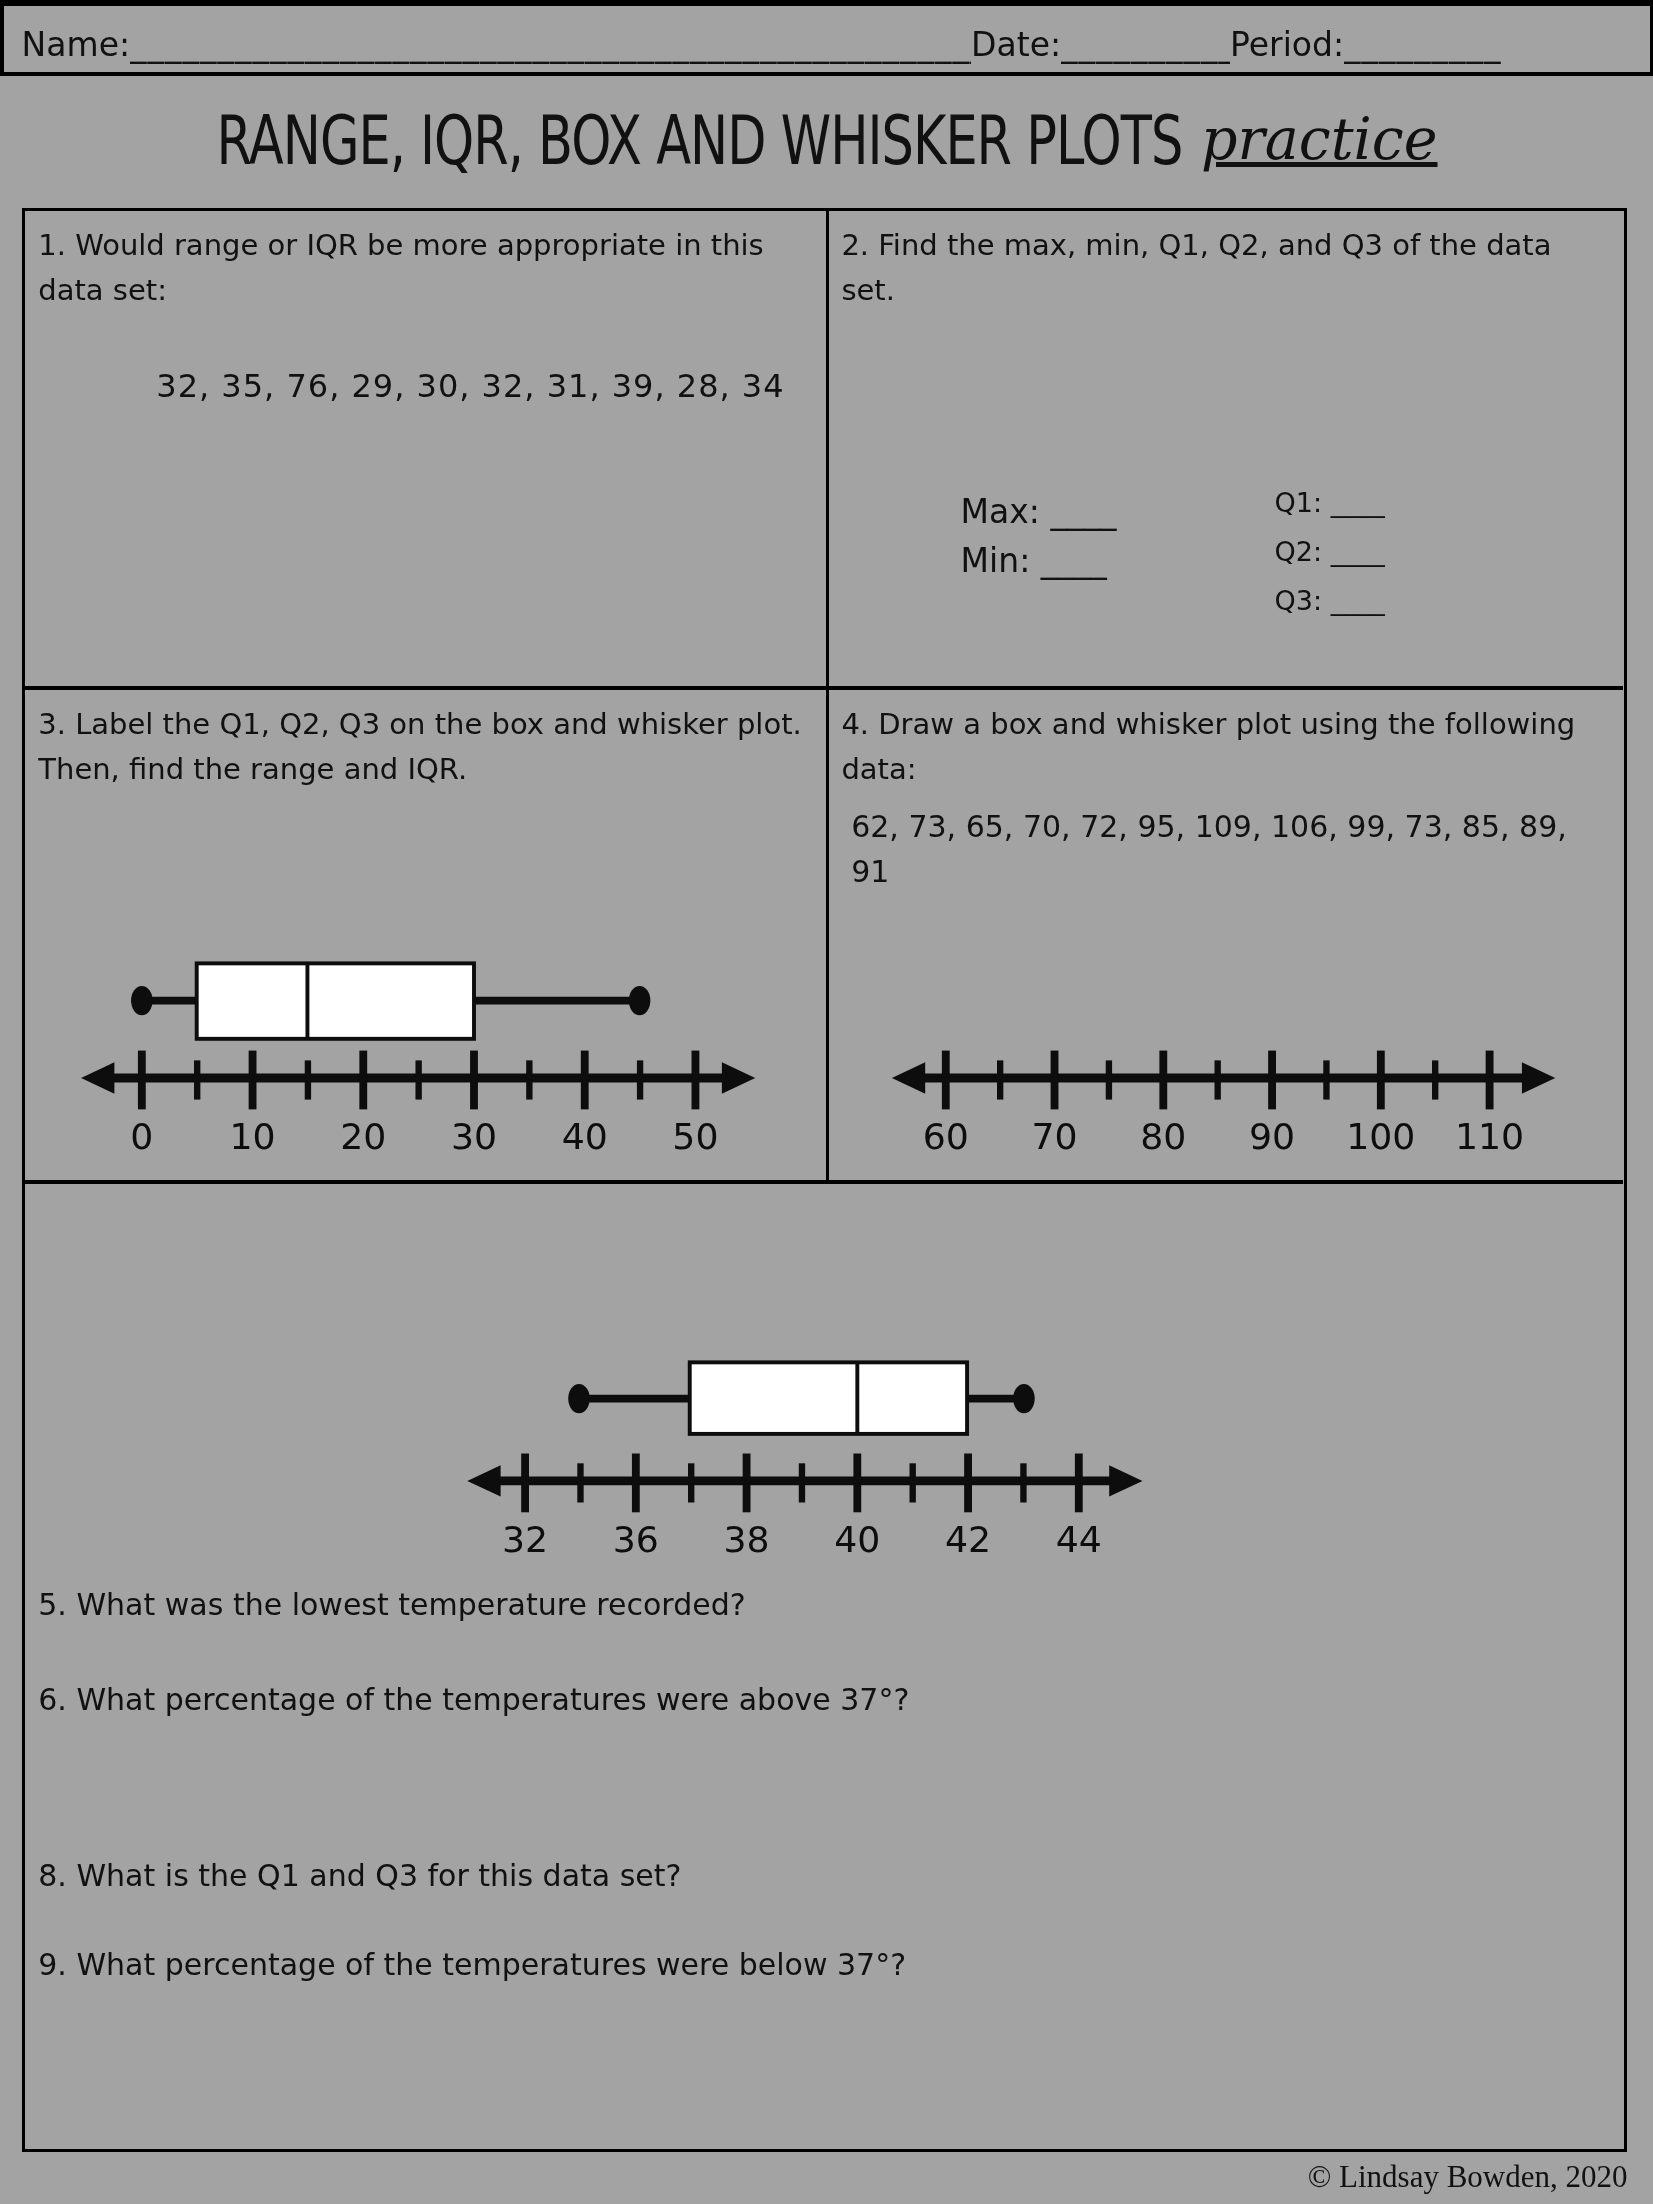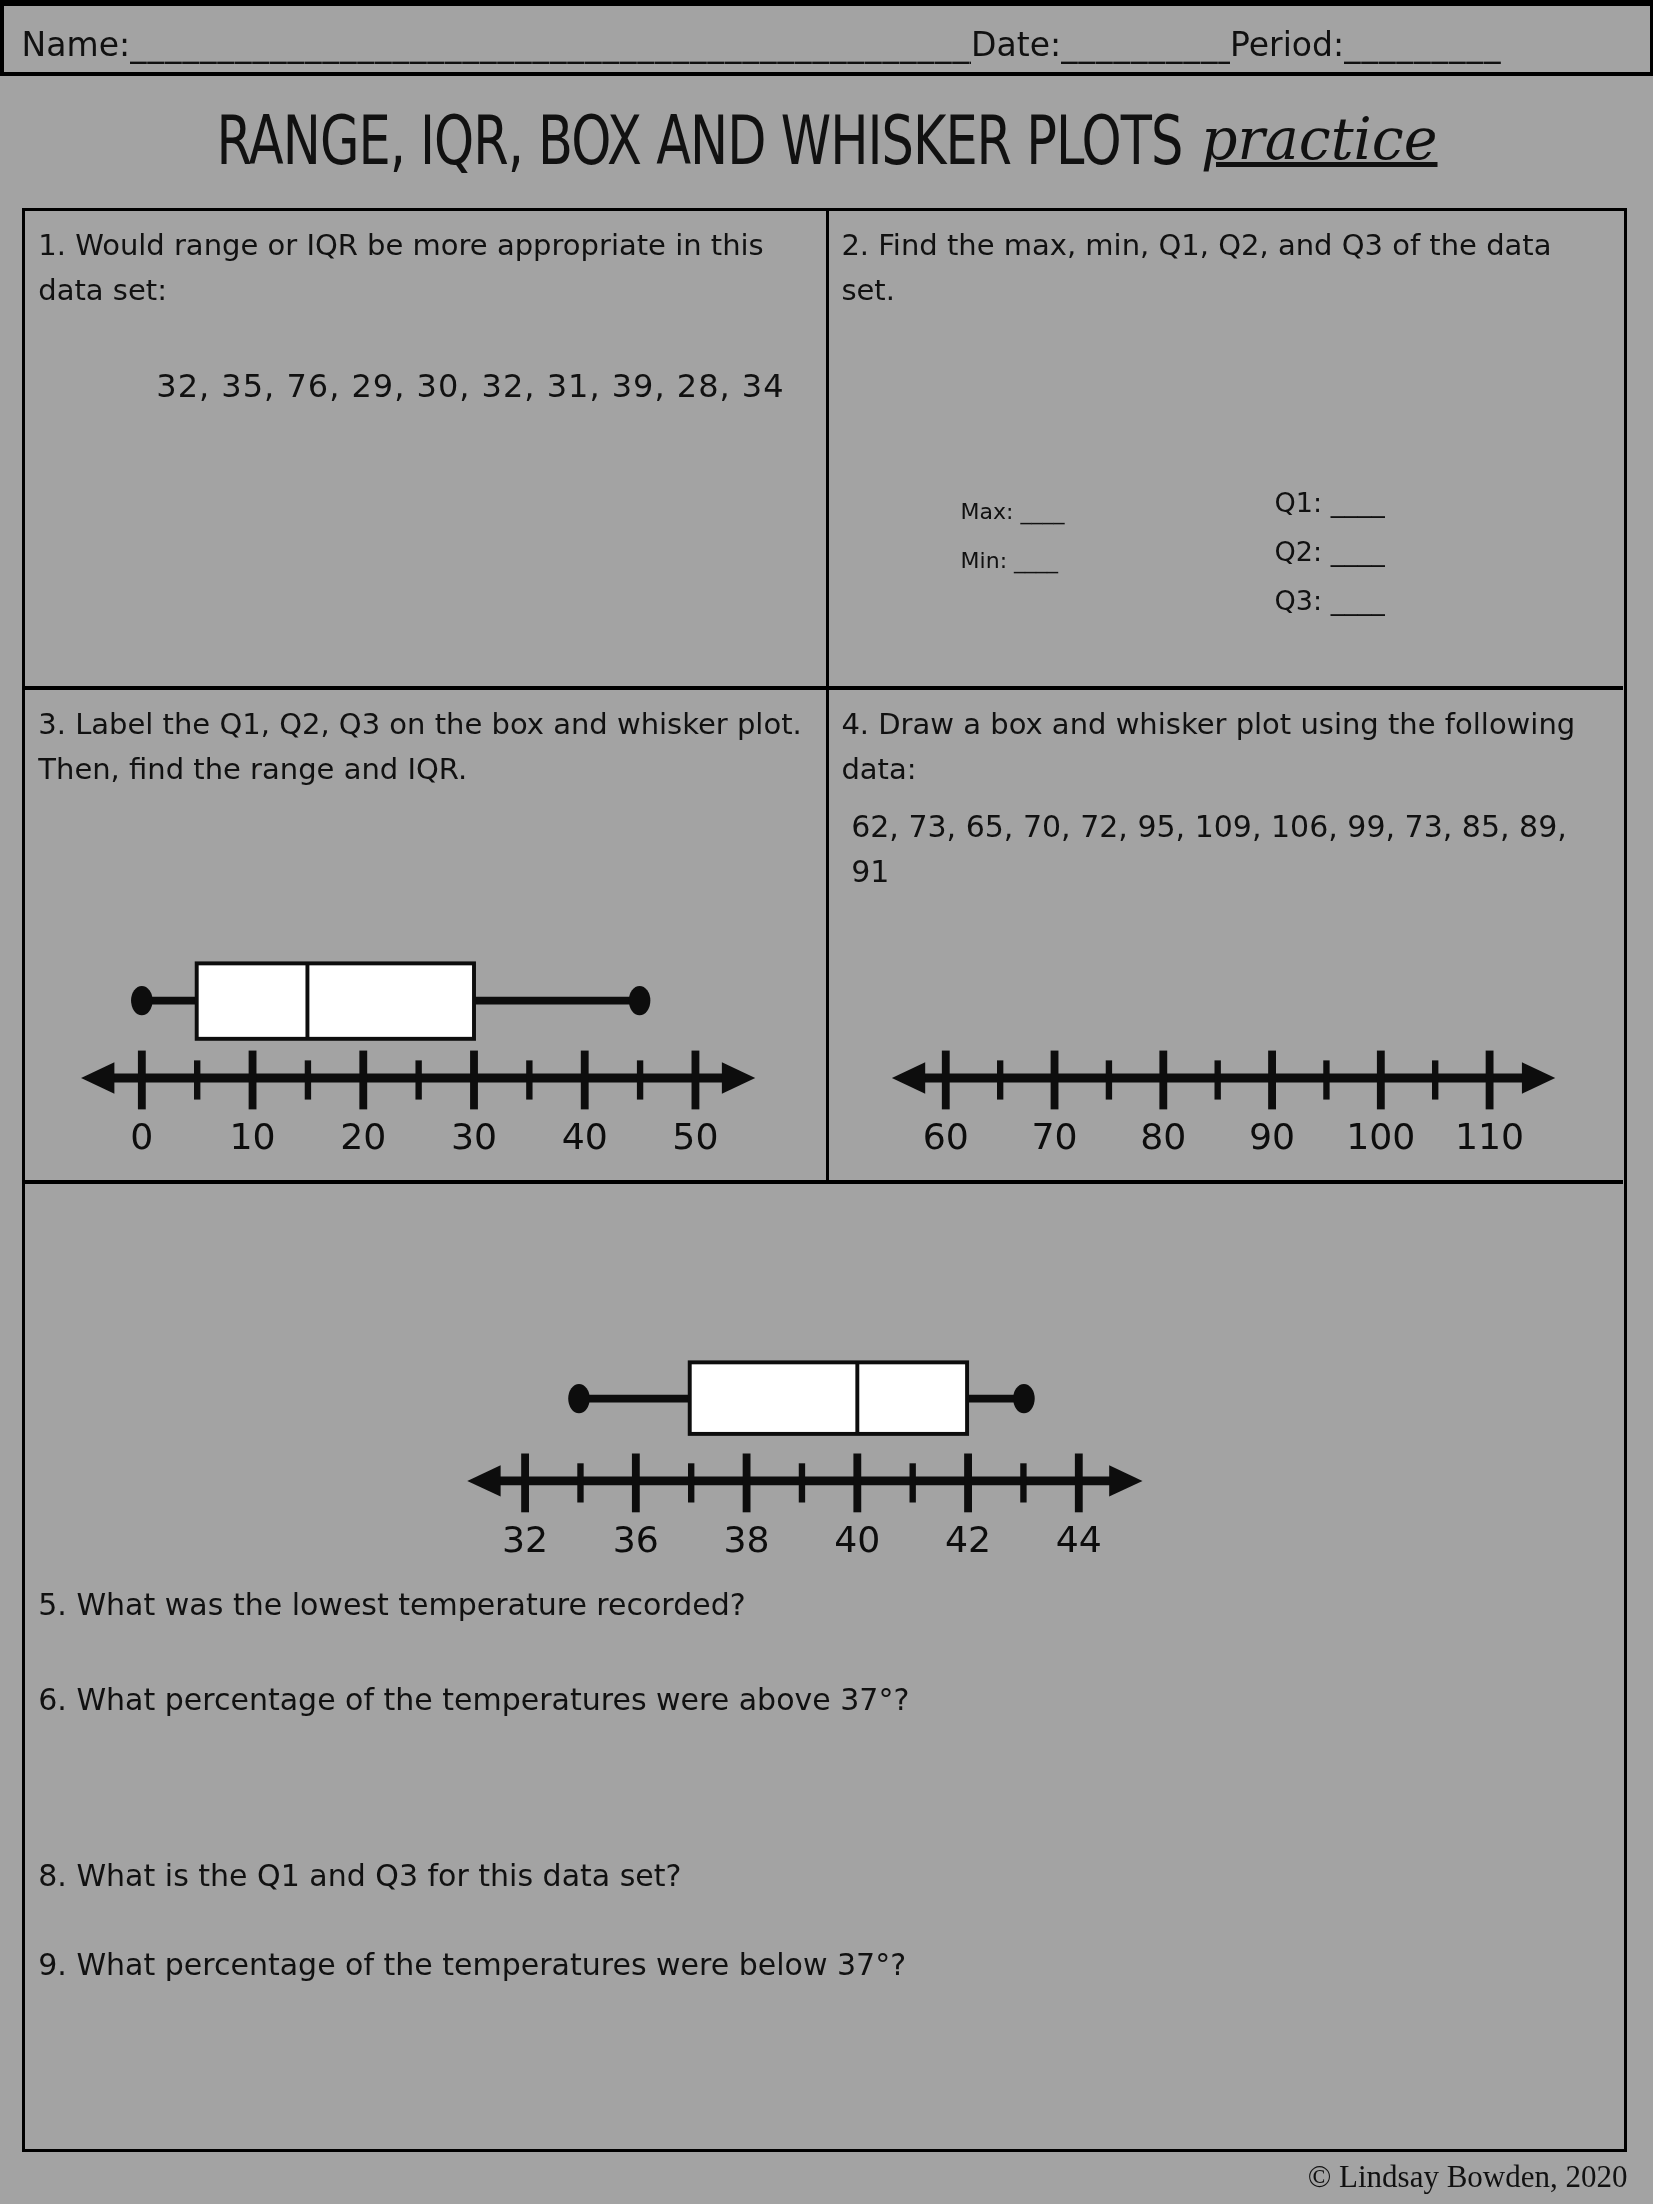--- a/index.html
+++ b/index.html
@@ -33,21 +33,21 @@
 
   .cell{position:absolute;box-sizing:border-box;font-size:29px;line-height:45px;}
   .cell-q1{left:0;top:0;width:801px;height:475px;padding:11.8px 19.6px 0 13.7px;}
   .cell-q2{left:805px;top:0;width:793px;height:475px;padding:11.8px 15.7px 0 11.8px;}
   .cell-q3{left:0;top:479px;width:801px;height:486px;padding:11.8px 23.5px 0 13.7px;}
   .cell-q4{left:805px;top:479px;width:793px;height:486px;padding:11.8px 9.8px 0 11.8px;}
   .cell-bottom{left:0;top:973px;width:1598px;height:963px;padding:15.7px 23.5px 0 13.7px;}
 
   .q1-data{margin-top:51px;margin-left:118px;font-size:32px;letter-spacing:1px;}
   .q2-data{position:absolute;left:0;top:194px;width:100%;text-align:center;font-size:32px;letter-spacing:1px;}
-  .q2-col-left{position:absolute;left:131px;top:276px;font-size:22px;line-height:49px;}
+  .q2-col-left{position:absolute;left:131px;top:276px;font-size:33px;line-height:49px;}
   .q2-col-right{position:absolute;left:445px;top:267px;font-size:27px;line-height:49px;}
   .q4-data{margin-top:12px;margin-left:9.8px;font-size:30px;letter-spacing:0;}
 
   .plot-svg{position:absolute;left:0;top:0;}
   .plot-svg text{font-family:"DejaVu Sans",sans-serif;}
 
   .svg-q3{left:0;top:0;}
   .svg-q4{left:0;top:0;}
   .svg-main{left:0;top:0;}
 

